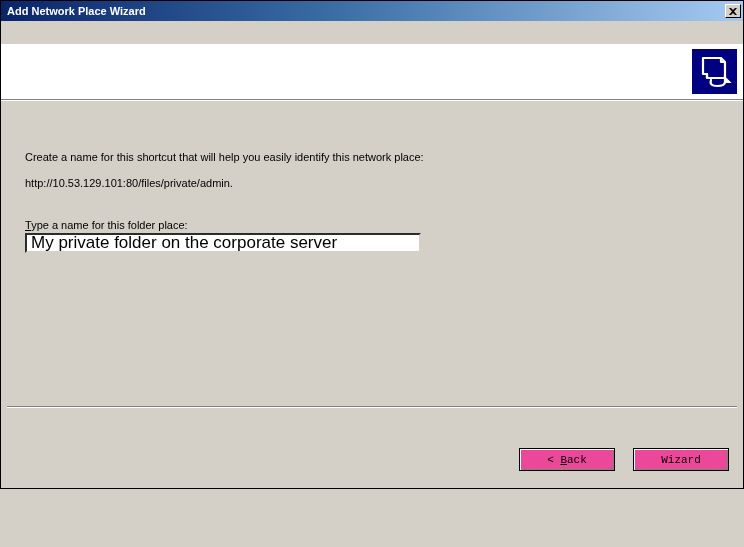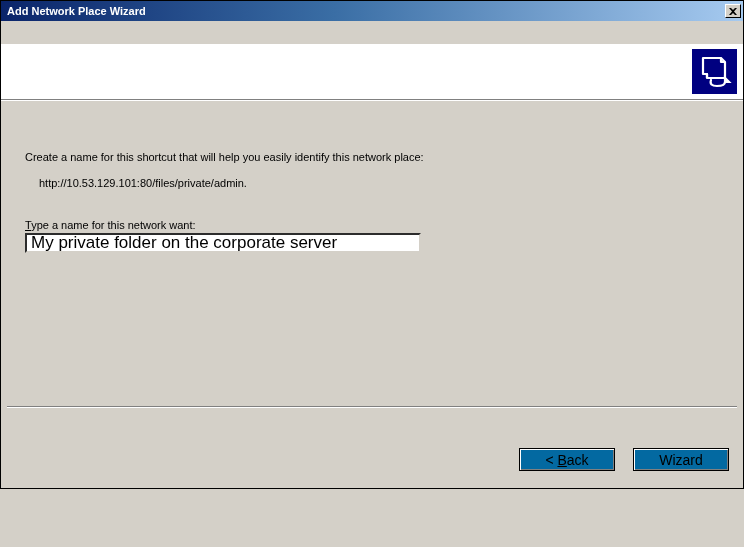--- a/index.html
+++ b/index.html
@@ -63,21 +63,21 @@
     display: flex; align-items: center; justify-content: center;
     margin-left: auto;
   }
   .content {
     flex: 1;
     padding: 28px 16px 10px 24px;
     font-size: 11px;
     color: #000;
   }
   .instr { margin-bottom: 14px; }
-  .addr { margin-bottom: 30px; margin-left: 14px; }
+  .addr { margin-bottom: 30px; }
   .label-row { margin-bottom: 2px; }
   .mnemonic { text-decoration: underline; }
   .name-input {
     width: 396px;
     height: 20px;
     font-family: Tahoma, Arial, sans-serif;
     font-size: 17px;
     padding: 1px 4px;
     background: #fff;
     color: #000;
@@ -99,25 +99,25 @@
     height: 57px;
     display: flex;
     align-items: center;
     justify-content: flex-end;
     padding-right: 14px;
     gap: 0;
     flex: 0 0 auto;
   }
   .btn {
     width: 96px; height: 23px;
-    background: #0369a1;
+    background: #ec4899;
     border: 1px solid #000;
     box-shadow: inset 1px 1px 0 #fff, inset -1px -1px 0 #808080;
-    font-family: Liberation Sans, sans-serif;
-    font-size: 14px;
+    font-family: Liberation Mono, monospace;
+    font-size: 11px;
     color: #000;
     cursor: pointer;
     padding: 0;
   }
   .btn-group { display:flex; }
   .btn-default {
     border: 2px solid #000;
     box-shadow: inset 1px 1px 0 #fff, inset -1px -1px 0 #808080;
   }
   .gap { width: 18px; }
@@ -150,21 +150,21 @@
           <path d="M30 30 L34 30 L30 26 Z" fill="#fff"></path>
         </g>
       </svg>
     </div>
   </div>
 
   <div class="content">
     <div class="instr">Create a name for this shortcut that will help you easily identify this network place:</div>
     <div class="addr">http://10.53.129.101:80/files/private/admin.</div>
     <div class="label-row">
-      <span></span><span class="mnemonic">T</span><span>ype a name for this network want:</span>
+      <span></span><span class="mnemonic">T</span><span>ype a name for this folder place:</span>
     </div>
     <input type="text" class="name-input" value="My private folder on the corporate server" style="">
   </div>
 
   <div class="sep"></div>
 
   <div class="footer">
     <div class="btn-group">
       <button class="btn">
         <span>&lt; </span><span class="mnemonic">B</span><span>ack</span>

